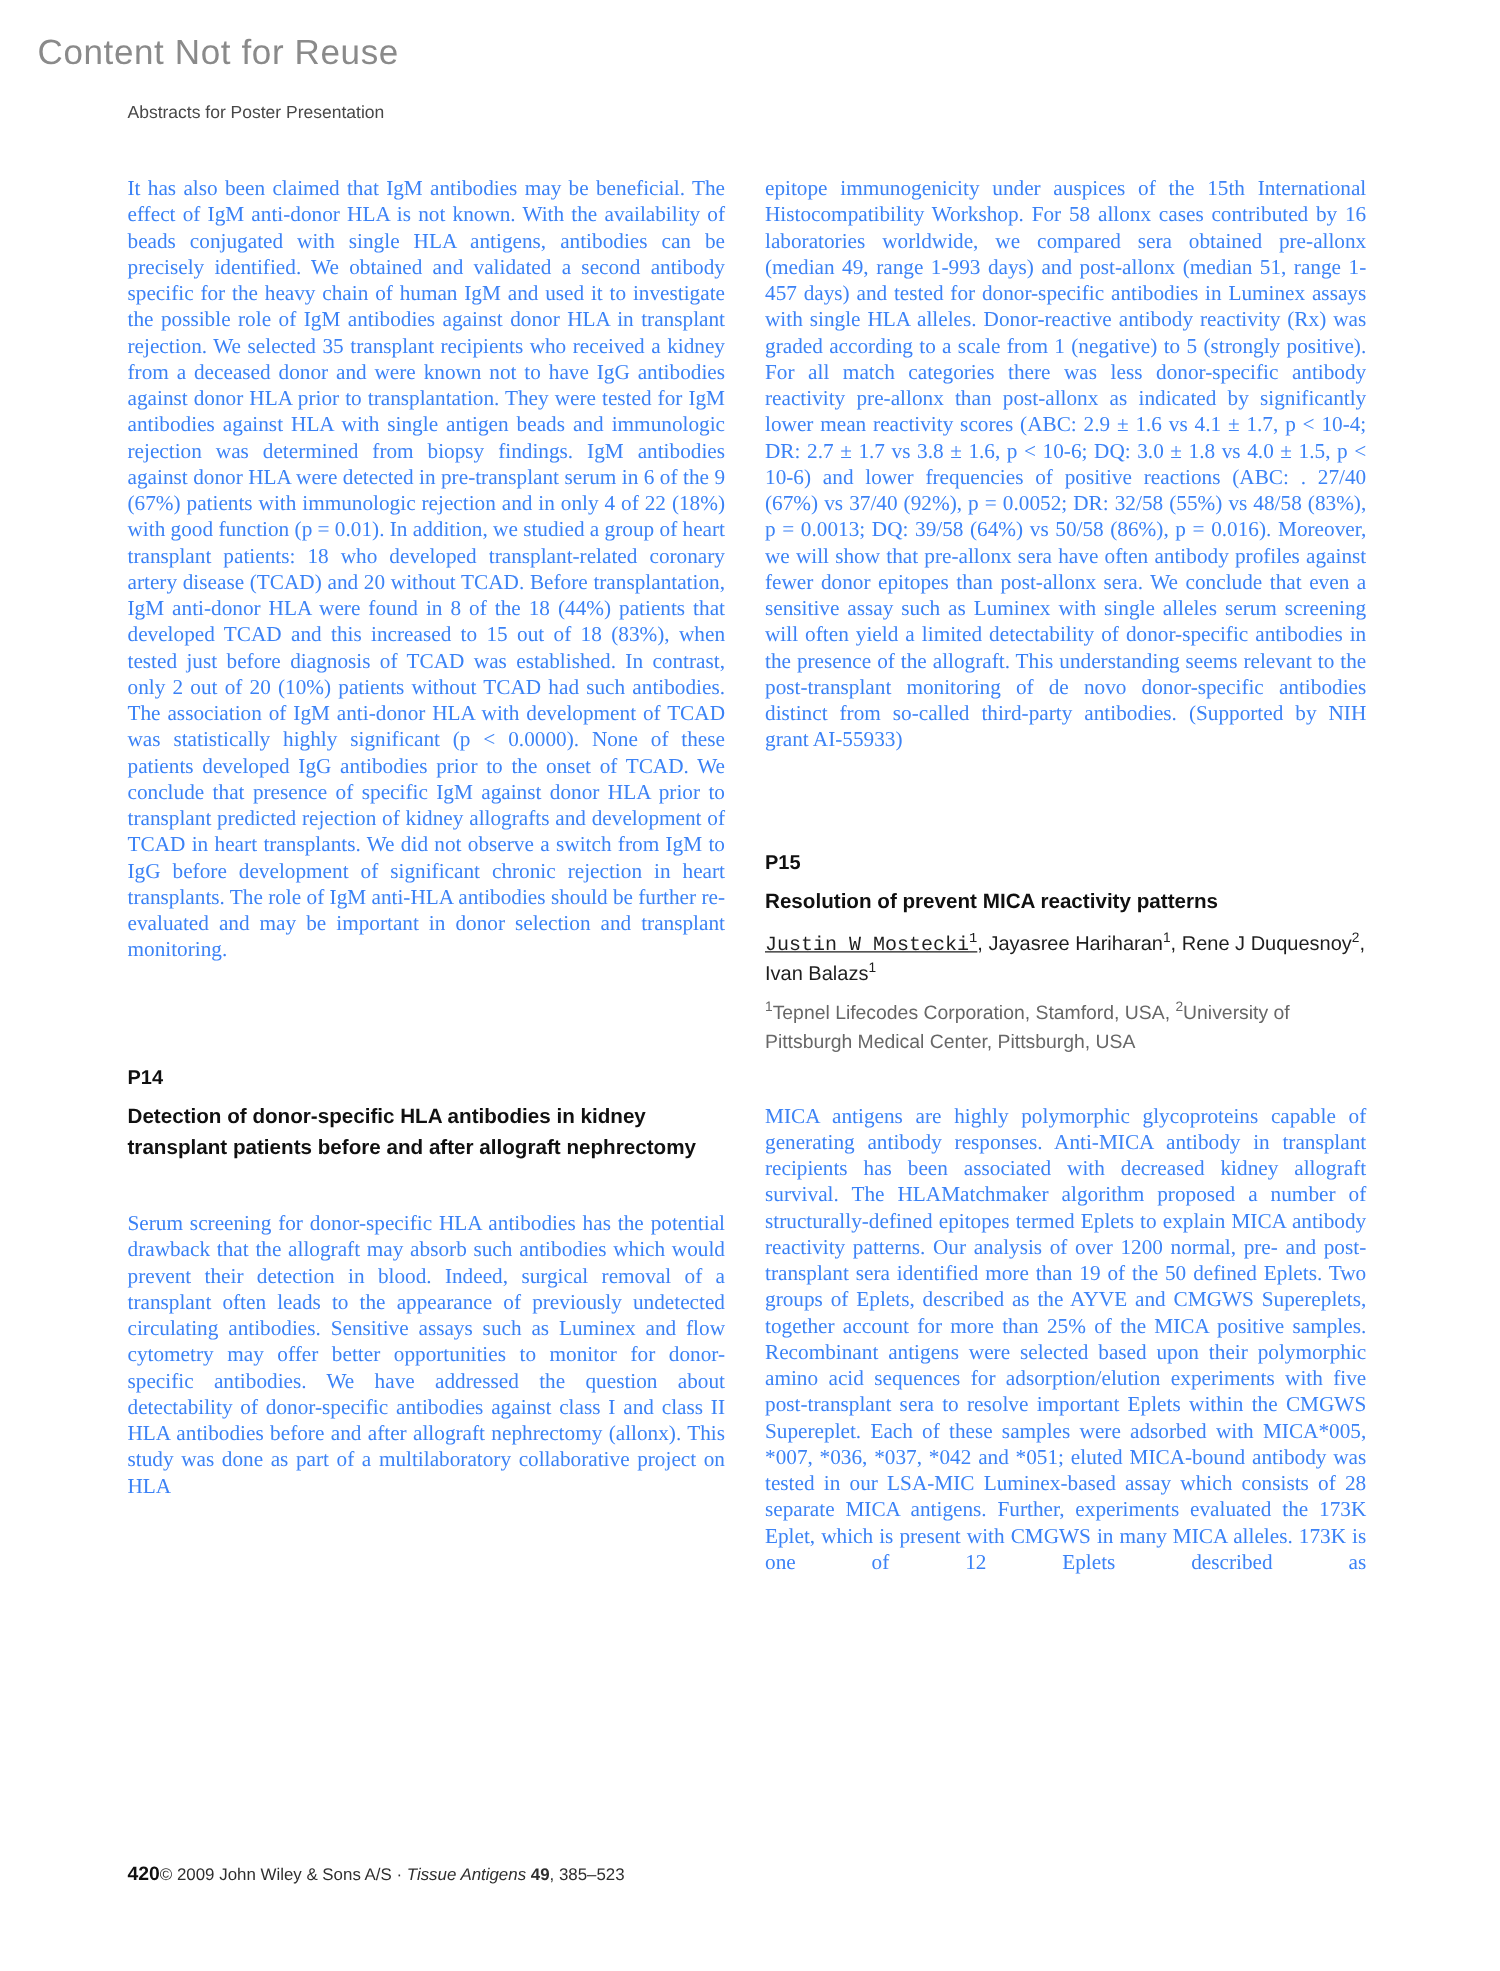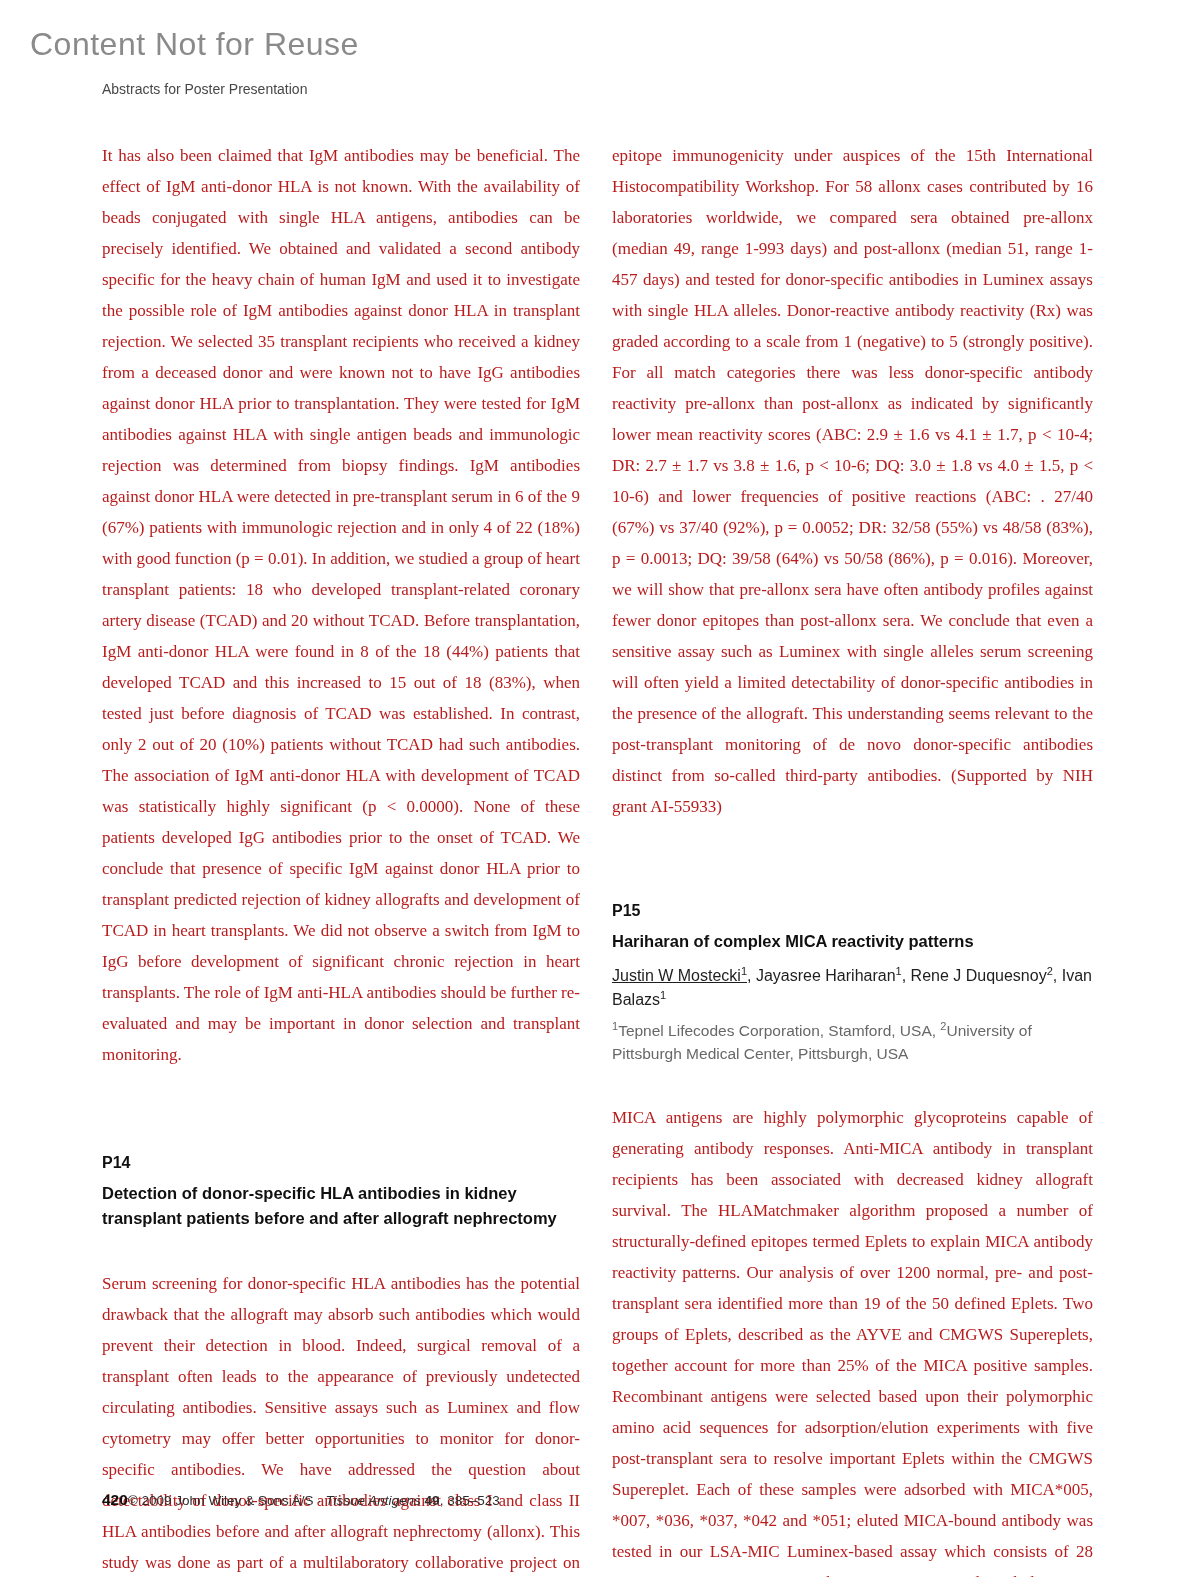--- a/index.html
+++ b/index.html
@@ -10,21 +10,21 @@
     height: 1577px;
     background: #ffffff;
     font-family: "Liberation Serif", serif;
     overflow: hidden;
   }
   .watermark {
     position: absolute;
     left: 30px;
     top: 26px;
     font-family: "Liberation Sans", sans-serif;
-    font-size: 32px;
+    font-size: 28px;
     color: #8a8a8a;
     letter-spacing: 0.5px;
     white-space: nowrap;
   }
   .running-head {
     position: absolute;
     left: 102px;
     top: 81px;
     font-family: "Liberation Sans", sans-serif;
     font-size: 14px;
@@ -33,23 +33,23 @@
   }
   .col {
     position: absolute;
     top: 140px;
   }
   .col-left { left: 102px; width: 478px; }
   .col-right { left: 612px; width: 481px; }
   .body-text {
     margin: 0;
     font-size: 17px;
-    line-height: 31px;
+    line-height: 21px;
     text-align: justify;
-    color: #b91c1c;
+    color: #3b82f6;
   }
   .runs-on { text-align-last: justify; }
   .abstract-block { font-family: "Liberation Sans", sans-serif; }
   .block-p14 { margin-top: 84px; }
   .block-p15 { margin-top: 80px; }
   .abs-id {
     font-weight: bold;
     font-size: 16px;
     color: #101010;
   }
@@ -60,21 +60,21 @@
     line-height: 25px;
     color: #101010;
   }
   .abs-authors {
     margin: 10px 0 0 0;
     font-size: 16px;
     line-height: 24px;
     color: #1e1e1e;
     font-weight: normal;
   }
-  .abs-authors .u { text-decoration: underline; }
+  .abs-authors .u { text-decoration: underline; font-family: Liberation Mono, monospace; }
   .abs-authors sup, .abs-affil sup {
     font-size: 11px;
     line-height: 0;
     vertical-align: super;
   }
   .abs-affil {
     margin: 7px 0 0 0;
     font-size: 15.5px;
     line-height: 23px;
     color: #676767;
@@ -122,21 +122,21 @@
       <h2 class="abs-title">Detection of donor-specific HLA antibodies in kidney transplant patients before and after allograft nephrectomy</h2>
       <p class="body-text abs-body runs-on">Serum screening for donor-specific HLA antibodies has the potential drawback that the allograft may absorb such antibodies which would prevent their detection in blood. Indeed, surgical removal of a transplant often leads to the appearance of previously undetected circulating antibodies. Sensitive assays such as Luminex and flow cytometry may offer better opportunities to monitor for donor-specific antibodies. We have addressed the question about detectability of donor-specific antibodies against class I and class II HLA antibodies before and after allograft nephrectomy (allonx). This study was done as part of a multilaboratory collaborative project on HLA</p>
     </div>
   </div>
 
   <div class="col col-right">
     <p class="body-text">epitope immunogenicity under auspices of the 15th International Histocompatibility Workshop. For 58 allonx cases contributed by 16 laboratories worldwide, we compared sera obtained pre-allonx (median 49, range 1-993 days) and post-allonx (median 51, range 1-457 days) and tested for donor-specific antibodies in Luminex assays with single HLA alleles. Donor-reactive antibody reactivity (Rx) was graded according to a scale from 1 (negative) to 5 (strongly positive). For all match categories there was less donor-specific antibody reactivity pre-allonx than post-allonx as indicated by significantly lower mean reactivity scores (ABC: 2.9 ± 1.6 vs 4.1 ± 1.7, p &lt; 10-4; DR: 2.7 ± 1.7 vs 3.8 ± 1.6, p &lt; 10-6; DQ: 3.0 ± 1.8 vs 4.0 ± 1.5, p &lt; 10-6) and lower frequencies of positive reactions (ABC: . 27/40 (67%) vs 37/40 (92%), p = 0.0052; DR: 32/58 (55%) vs 48/58 (83%), p = 0.0013; DQ: 39/58 (64%) vs 50/58 (86%), p = 0.016). Moreover, we will show that pre-allonx sera have often antibody profiles against fewer donor epitopes than post-allonx sera. We conclude that even a sensitive assay such as Luminex with single alleles serum screening will often yield a limited detectability of donor-specific antibodies in the presence of the allograft. This understanding seems relevant to the post-transplant monitoring of de novo donor-specific antibodies distinct from so-called third-party antibodies. (Supported by NIH grant AI-55933)</p>
 
     <div class="abstract-block block-p15">
       <div class="abs-id">P15</div>
-      <h2 class="abs-title">Hariharan of complex MICA reactivity patterns</h2>
+      <h2 class="abs-title">Resolution of prevent MICA reactivity patterns</h2>
       <p class="abs-authors"><span class="u"><span>Justin W Mostecki</span><sup>1</sup></span><span>, </span><span>Jayasree Hariharan</span><sup>1</sup><span>, </span><span>Rene J Duquesnoy</span><sup>2</sup><span>, </span><span>Ivan Balazs</span><sup>1</sup></p>
       <p class="abs-affil"><sup>1</sup><span>Tepnel Lifecodes Corporation, Stamford, USA, </span><sup>2</sup><span>University of Pittsburgh Medical Center, Pittsburgh, USA</span></p>
       <p class="body-text abs-body runs-on">MICA antigens are highly polymorphic glycoproteins capable of generating antibody responses. Anti-MICA antibody in transplant recipients has been associated with decreased kidney allograft survival. The HLAMatchmaker algorithm proposed a number of structurally-defined epitopes termed Eplets to explain MICA antibody reactivity patterns. Our analysis of over 1200 normal, pre- and post-transplant sera identified more than 19 of the 50 defined Eplets. Two groups of Eplets, described as the AYVE and CMGWS Supereplets, together account for more than 25% of the MICA positive samples. Recombinant antigens were selected based upon their polymorphic amino acid sequences for adsorption/elution experiments with five post-transplant sera to resolve important Eplets within the CMGWS Supereplet. Each of these samples were adsorbed with MICA*005, *007, *036, *037, *042 and *051; eluted MICA-bound antibody was tested in our LSA-MIC Luminex-based assay which consists of 28 separate MICA antigens. Further, experiments evaluated the 173K Eplet, which is present with CMGWS in many MICA alleles. 173K is one of 12 Eplets described as</p>
     </div>
   </div>
 
   <div class="footer">
     <div class="page-number">420</div>
     <div class="copyright"><span>© 2009 John Wiley &amp; Sons A/S · </span><span class="journal-italic">Tissue Antigens </span><span class="vol-bold">49</span><span>, 385–523</span></div>
   </div>

